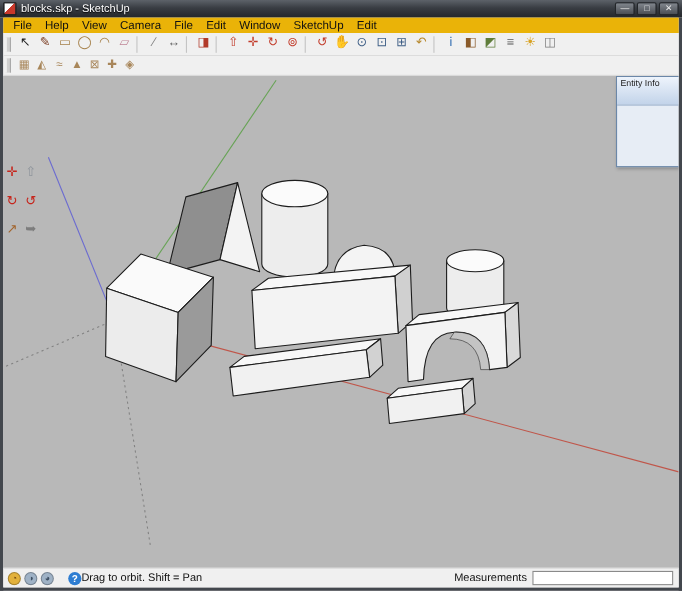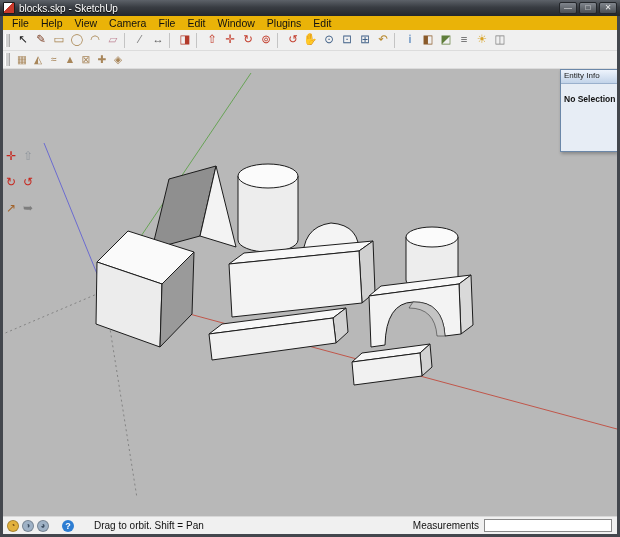--- a/index.html
+++ b/index.html
@@ -44,32 +44,32 @@
 
   
   .lefttools{position:absolute;left:0;top:79px;width:34px;display:grid;grid-template-columns:17px 17px;grid-auto-rows:26px;}
   .ltbtn{width:16px;height:16px;padding:0;background:transparent;border:none;font-size:12px;line-height:1;
     display:flex;align-items:center;justify-content:center;cursor:default;}
 
   
   .entity-info{position:absolute;right:0;top:0;width:57px;height:83px;background:#e7edf5;
     border:1px solid #6b87a8;border-right:none;box-sizing:border-box;box-shadow:1px 2px 3px rgba(0,0,0,.25);}
   .ei-header{height:12px;background:linear-gradient(#eef4fc,#c2d3e9);border-bottom:1px solid #9ab0cc;
-    font-size:8px;color:#1a1a1a;padding:1px 3px 0 3px;white-space:nowrap;overflow:hidden;}
+    font-size:8px;color:#1a1a1a;padding:1px 3px 12px 3px;white-space:nowrap;overflow:hidden;}
   .ei-body{padding:4px 3px;}
   .ei-text{font-size:8.5px;font-weight:bold;color:#111;white-space:nowrap;}
 
   
   .statusbar{height:18px;display:flex;align-items:center;background:#f0f0f0;border-top:1px solid #d8d8d8;
     padding:0 4px;box-sizing:border-box;font-size:10px;color:#111;}
   .sicon{width:12px;height:12px;border-radius:50%;margin-right:3px;display:flex;align-items:center;justify-content:center;
     font-size:8px;border:1px solid rgba(0,0,0,.25);box-sizing:border-box;cursor:default;}
   .help{width:12px;height:12px;border-radius:50%;background:#2d7dd2;color:#fff;font-weight:bold;font-size:9px;
     display:flex;align-items:center;justify-content:center;margin-left:10px;cursor:default;}
-  .hint{margin-left:20px;white-space:nowrap;}
+  .hint{margin-left:0;white-space:nowrap;}
   .mlabel{margin-left:auto;white-space:nowrap;text-align:right;}
   .mbox{width:128px;height:13px;margin:0 1px 0 5px;border:1px solid #8a8a8a;background:#fff;font-size:9px;padding:0 2px;box-sizing:border-box;}
 </style>
 </head>
 <body>
 
 <div class="win">
 
   <div class="titlebar">
     <span class="appicon"></span>
@@ -90,21 +90,21 @@
   <div class="frame">
 
     <div class="menubar">
       <span class="menu-item">File</span>
         <span class="menu-item">Help</span>
         <span class="menu-item">View</span>
         <span class="menu-item">Camera</span>
         <span class="menu-item">File</span>
         <span class="menu-item">Edit</span>
         <span class="menu-item">Window</span>
-        <span class="menu-item">Plugins</span>
+        <span class="menu-item">SketchUp</span>
         <span class="menu-item">Edit</span>
     </div>
 
     <div class="toolbar row1">
       <span class="grip"></span>
       <button class="tbtn" style="color: rgb(26, 26, 26);">
           <span class="glyph">↖</span>
         </button>
         <button class="tbtn" style="color: rgb(122, 59, 32);">
           <span class="glyph">✎</span>
@@ -300,23 +300,20 @@
             <span class="glyph">↗</span>
           </button>
           <button class="ltbtn" style="color: rgb(125, 125, 125);">
             <span class="glyph">➥</span>
           </button>
       </div>
 
       <div class="entity-info">
         <div class="ei-header">
           <span>Entity Info</span>
-        </div>
-        <div class="ei-body">
-          <span class="ei-text">No Selection</span>
         </div>
       </div>
 
     </div>
 
     <div class="statusbar">
       <span class="sicon" style="color: rgb(107, 68, 16); background: rgb(226, 177, 60);">
           <span class="glyph">◔</span>
         </span>
         <span class="sicon" style="color: rgb(61, 79, 99); background: rgb(159, 178, 198);">

